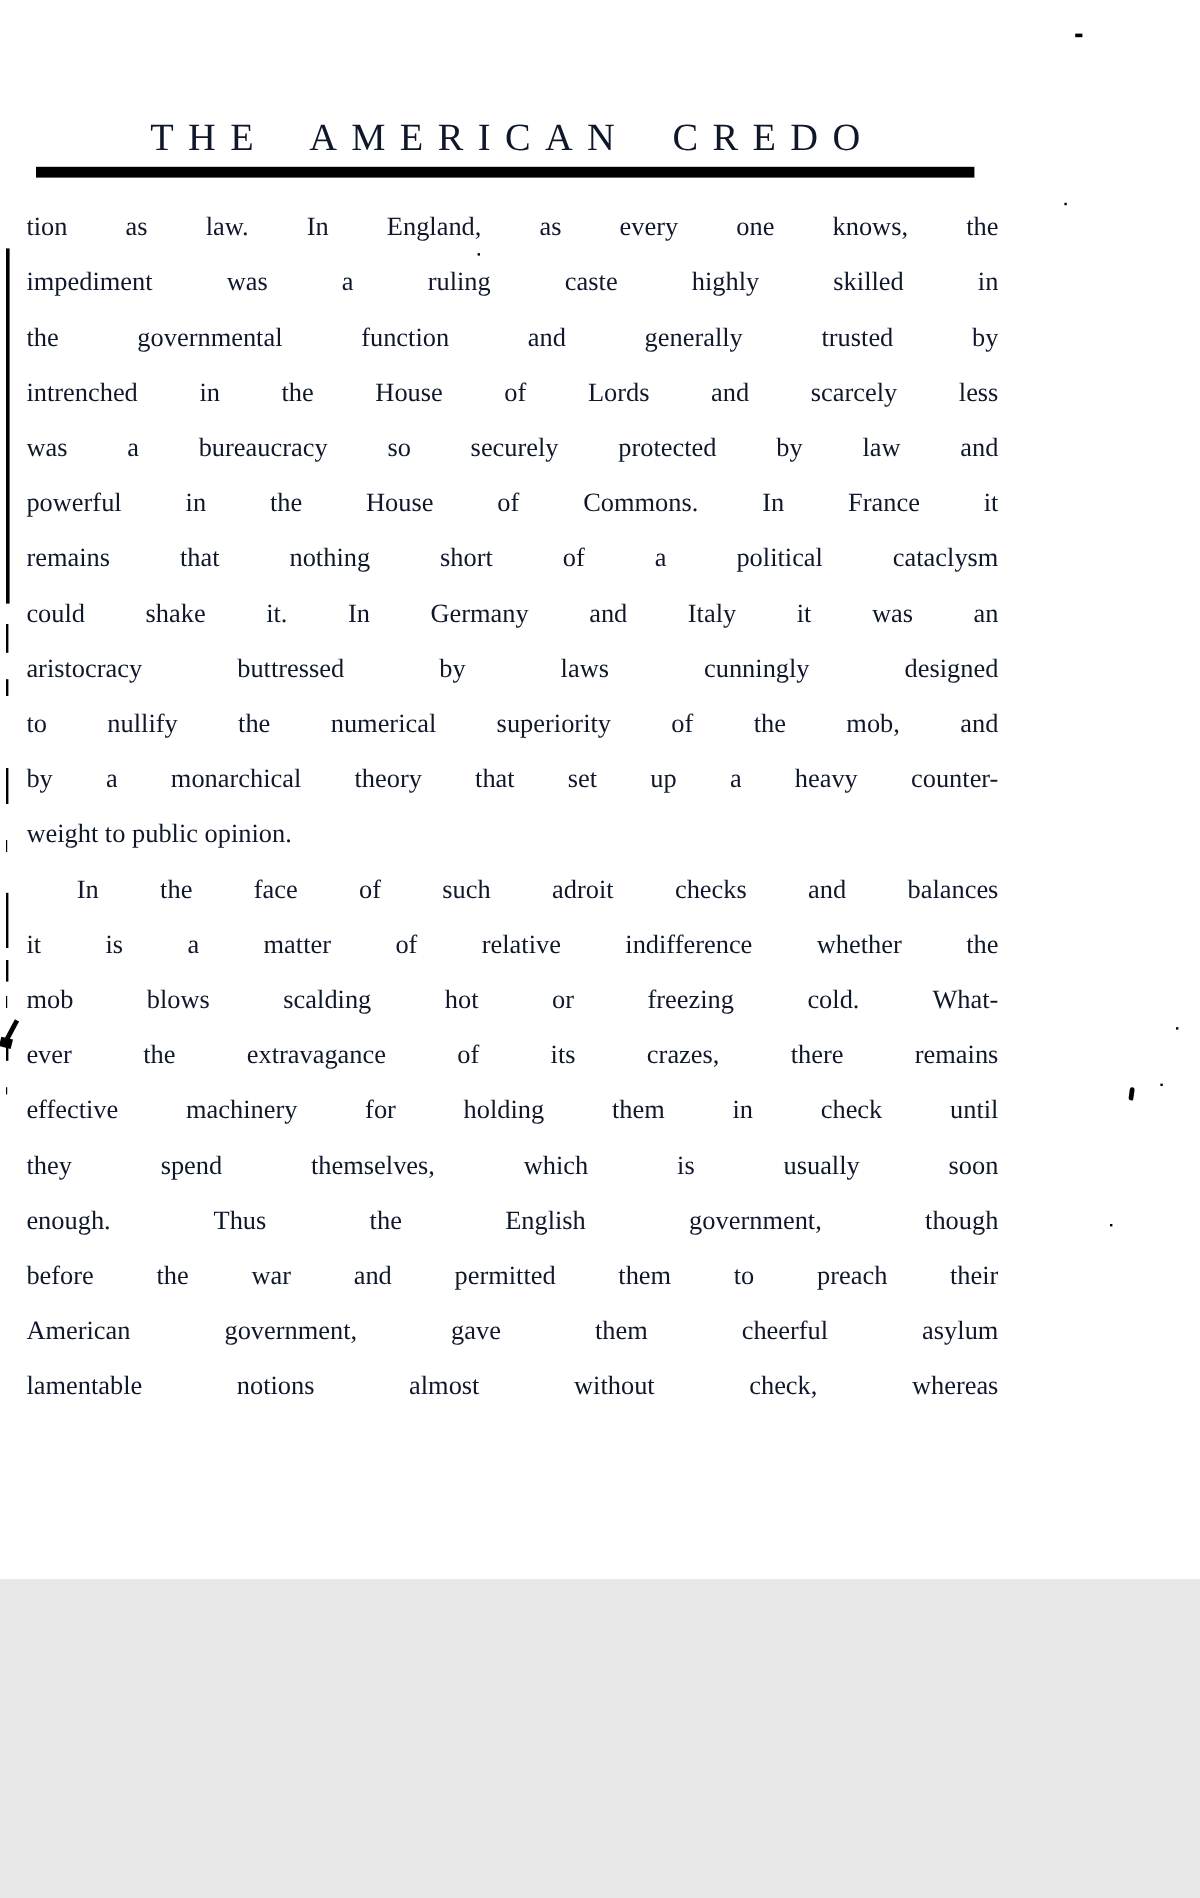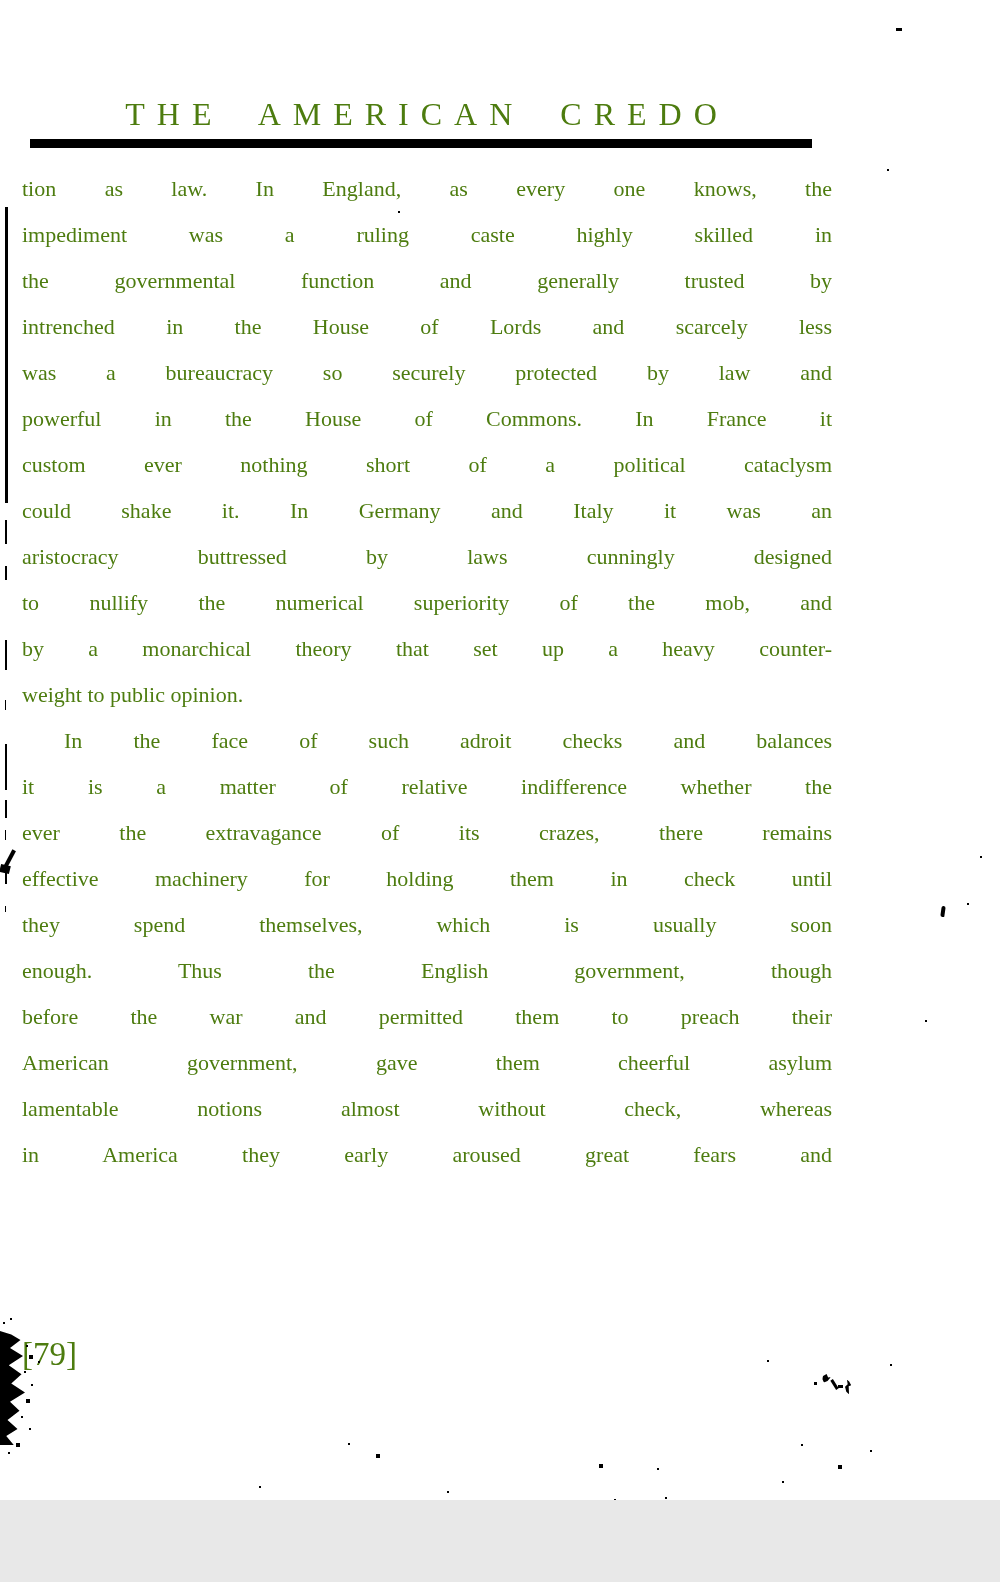--- a/index.html
+++ b/index.html
@@ -1,20 +1,20 @@
 <!DOCTYPE html>
 <html><head>
 <meta charset="utf-8">
 <style>
   html,body { margin:0; padding:0; background:#e8e8e8; }
   .page {
     position:relative;
-    width:1000px; height:1500px;
+    width:1000px; height:1316px;
     background:#ffffff;
-    color:#4d7c0f;
+    color:#0f172a;
     overflow:hidden;
     margin:0 auto;
     font-family:"Liberation Serif", serif;
     text-decoration:underline;
   }
   
   .title {
     position:absolute; top:96px; left:22px; width:810px;
     margin:0;
     font-size:32px; font-weight:normal;
@@ -144,36 +144,36 @@
   <h1 class="title">THE AMERICAN CREDO</h1>
   <div class="title-rule"></div>
 
   <main class="textblock">
     <div class="line">tion as law.  In England, as every one knows, the</div>
     <div class="line">impediment was a ruling caste highly skilled in</div>
     <div class="line">the governmental function and generally trusted by</div>
     <div class="line">intrenched in the House of Lords and scarcely less</div>
     <div class="line">was a bureaucracy so securely protected by law and</div>
     <div class="line">powerful in the House of Commons.  In France it</div>
-    <div class="line">custom ever nothing short of a political cataclysm</div>
+    <div class="line">remains that nothing short of a political cataclysm</div>
     <div class="line">could shake it.  In Germany and Italy it was an</div>
     <div class="line">aristocracy buttressed by laws cunningly designed</div>
     <div class="line">to nullify the numerical superiority of the mob, and</div>
     <div class="line">by a monarchical theory that set up a heavy counter-</div>
     <div class="line no-justify">weight to public opinion.</div>
     <div class="line indent">In the face of such adroit checks and balances</div>
     <div class="line">it is a matter of relative indifference whether the</div>
+    <div class="line">mob blows scalding hot or freezing cold.  What-</div>
     <div class="line">ever the extravagance of its crazes, there remains</div>
     <div class="line">effective machinery for holding them in check until</div>
     <div class="line">they spend themselves, which is usually soon</div>
     <div class="line">enough.  Thus the English government, though</div>
     <div class="line">before the war and permitted them to preach their</div>
     <div class="line">American government, gave them cheerful asylum</div>
     <div class="line">lamentable notions almost without check, whereas</div>
-    <div class="line">in America they early aroused great fears and</div>
   </main>
 
   <div class="pagenum">[79]</div>
 
   <div class="gutter-line">
     <div class="seg seg1"></div>
     <div class="seg seg2"></div>
     <div class="seg seg3"></div>
     <div class="seg seg4"></div>
     <div class="seg seg5"></div>

